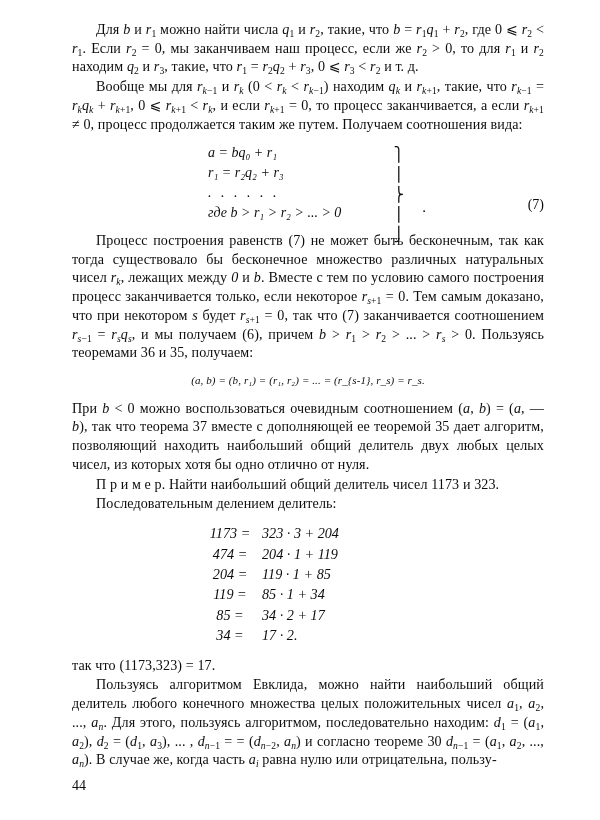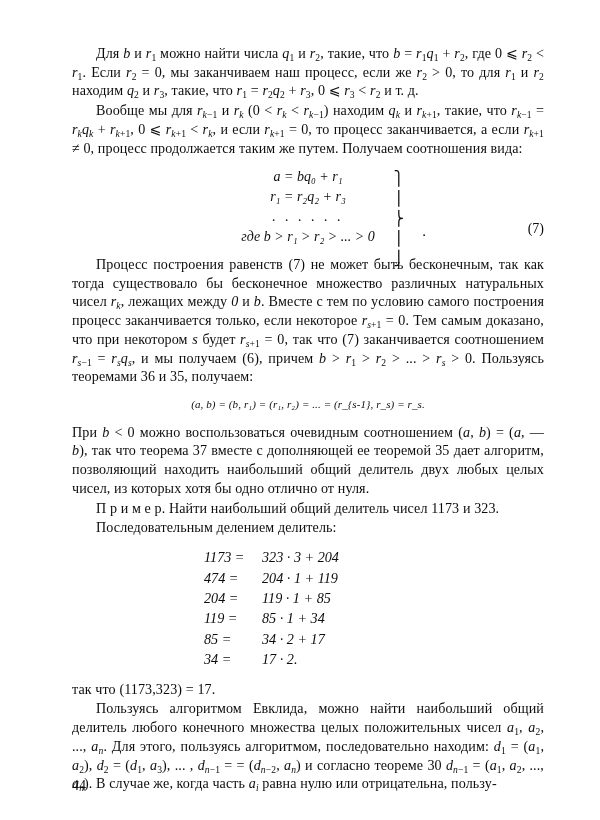--- a/index.html
+++ b/index.html
@@ -12,21 +12,21 @@
     background: #ffffff;
     font-family: "Liberation Serif", "DejaVu Serif", serif;
     color: #0d0d0d;
     overflow: hidden;
   }
   .page {
     position: relative;
     width: 600px;
     height: 820px;
     box-sizing: border-box;
-    padding: 44px 56px 0 72px;
+    padding: 20px 56px 0 72px;
   }
   .para {
     font-size: 14.1px;
     line-height: 1.33;
     text-align: justify;
     text-indent: 24px;
     margin: 0 0 1px 0;
     letter-spacing: 0.1px;
   }
   .para.noindent { text-indent: 0; }
@@ -46,21 +46,20 @@
     position: relative;
     margin: 10px 0 8px 0;
     font-size: 14px;
   }
   .sysrows {
     margin: 0 auto;
     width: 200px;
     text-align: left;
   }
   .sysrow {
-    text-align: center;
     line-height: 1.42;
     white-space: nowrap;
   }
   .brace {
     position: absolute;
     right: 140px;
     top: 2px;
     font-size: 14px;
     line-height: 1.42;
     text-align: left;
@@ -93,21 +92,21 @@
     text-indent: 0;
   }
   .divrow {
     text-align: center;
     line-height: 1.44;
     white-space: nowrap;
   }
   .divrow span.lhs {
     display: inline-block;
     width: 52px;
-    text-align: left;
+    text-align: center;
   }
   .divrow span.rhs {
     display: inline-block;
     width: 150px;
     text-align: left;
     padding-left: 6px;
   }
   .pageno {
     position: absolute;
     left: 72px;

